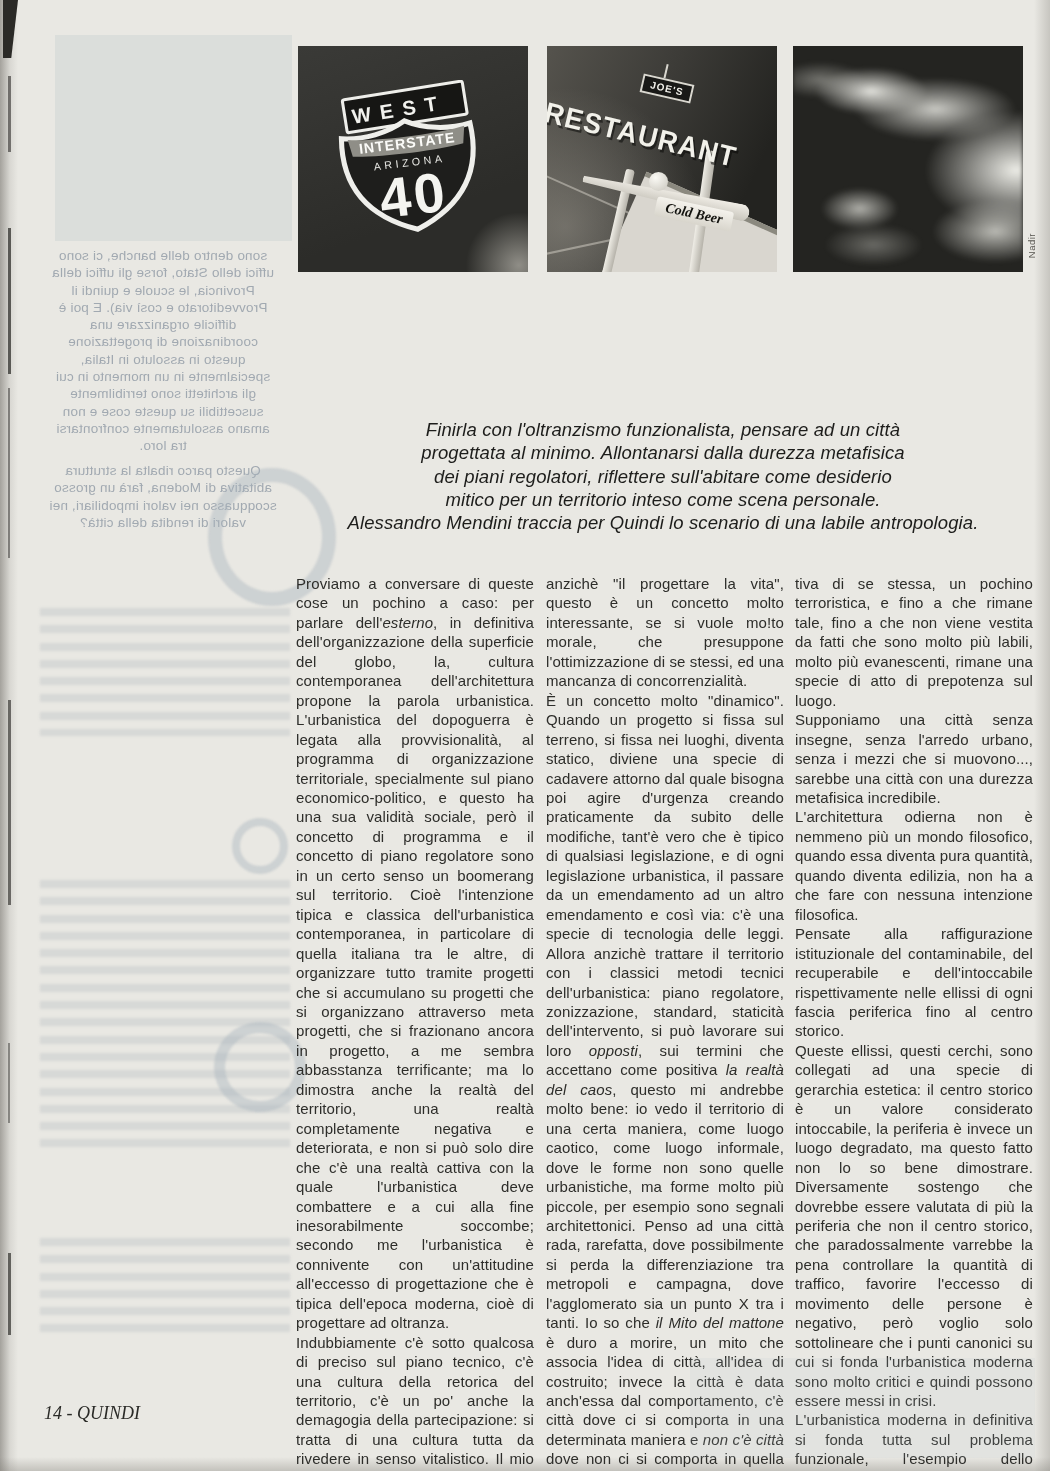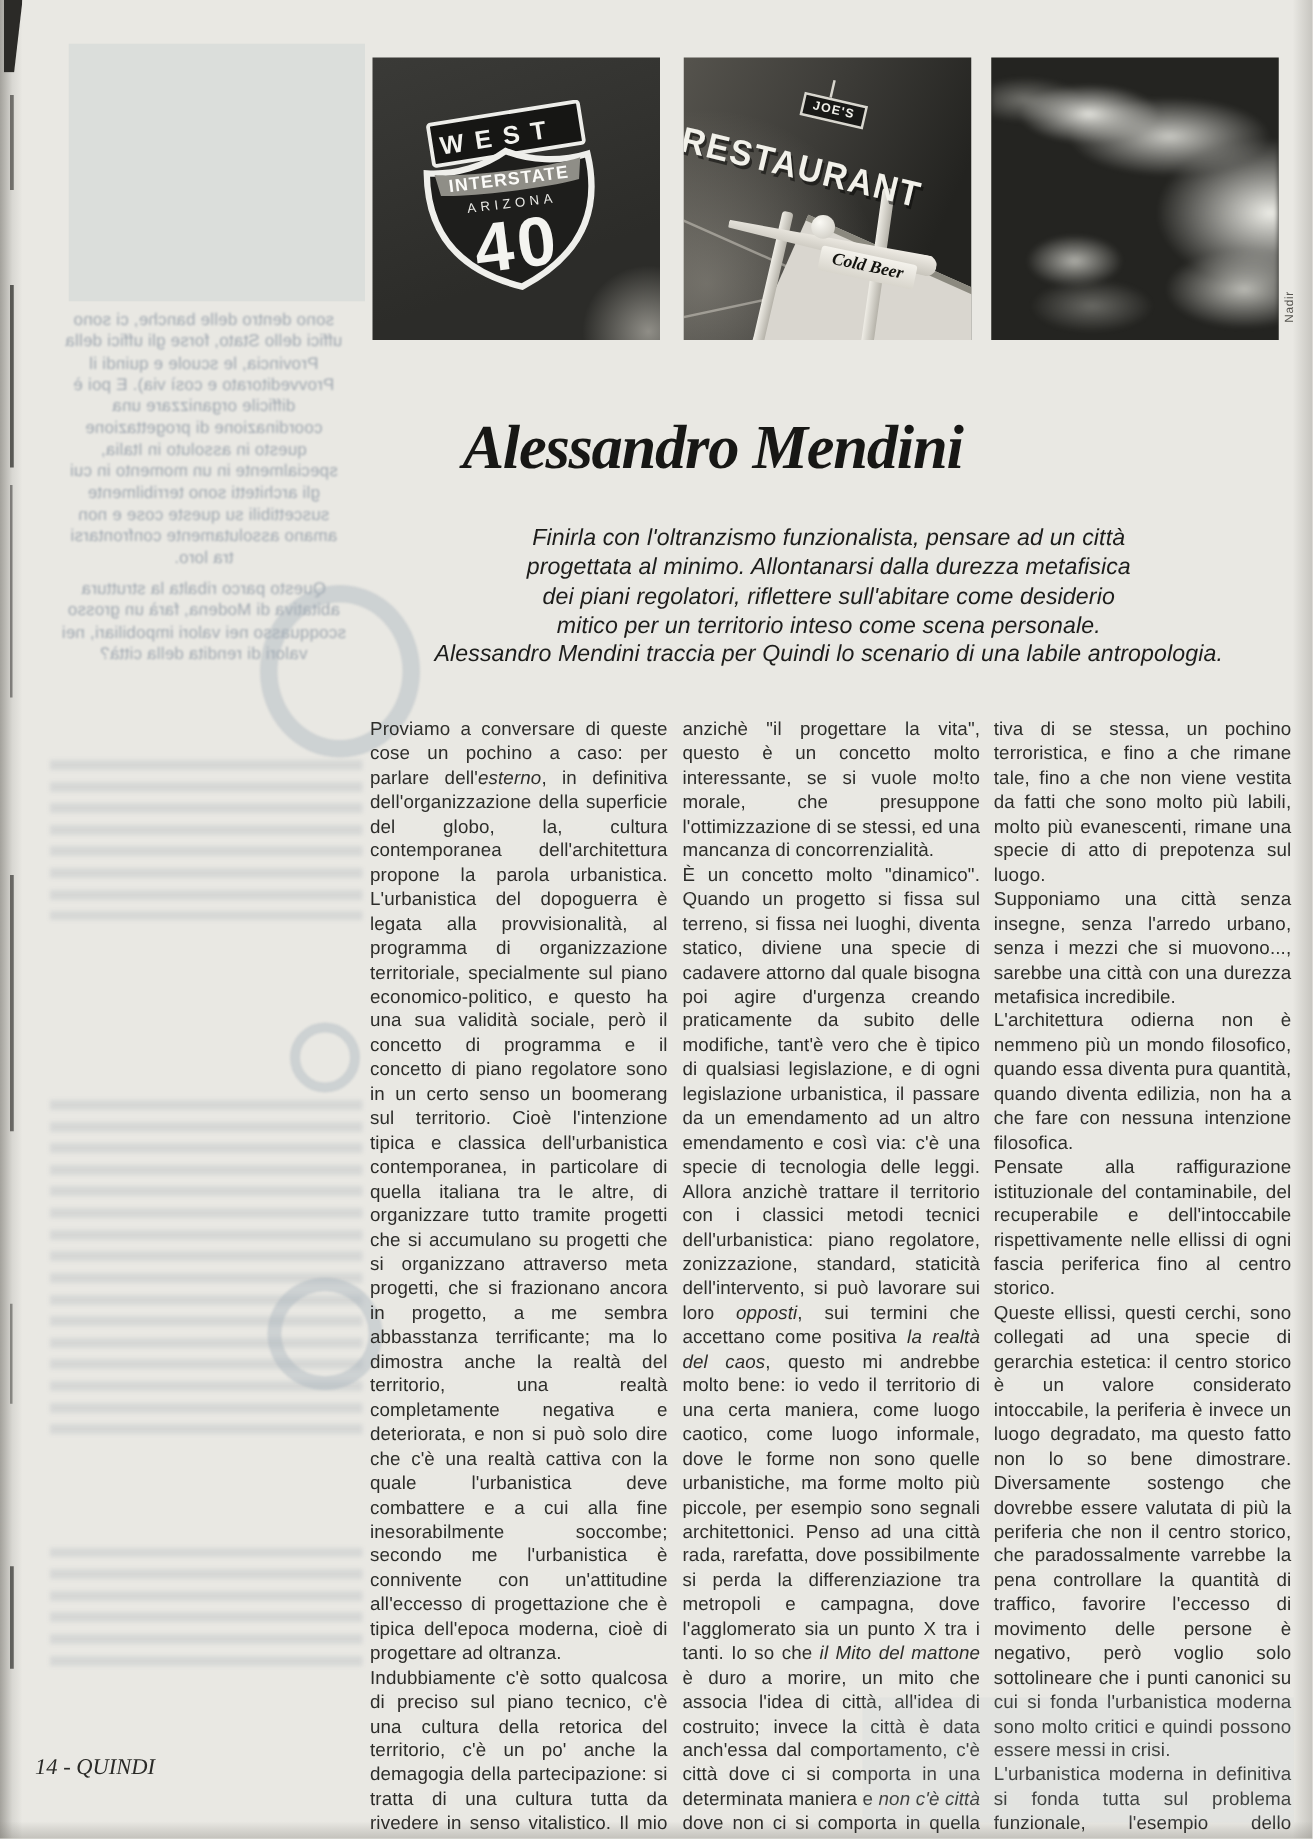--- a/index.html
+++ b/index.html
@@ -96,21 +96,21 @@
   
   .title{position:absolute;left:270px;top:328px;width:600px;text-align:center;
     font-family:"Liberation Serif",serif;font-style:italic;font-weight:bold;
     font-size:50px;letter-spacing:-1px;color:#171715;}
   .standfirst{position:absolute;left:343px;top:418px;width:640px;text-align:center;
     font-style:italic;font-size:18.5px;line-height:23.3px;color:#1d1d1b;
     white-space:pre-line;letter-spacing:.1px;}
   .col{position:absolute;top:574px;width:238px;text-align:justify;
     font-size:15px;line-height:19.45px;color:#2d2d2a;letter-spacing:.1px;white-space:normal;}
   .col1{left:296px;} .col2{left:546px;} .col3{left:795px;}
-  .footer{position:absolute;left:28px;top:1403px;
+  .footer{position:absolute;left:44px;top:1403px;
     font-family:"Liberation Serif",serif;font-style:italic;font-size:18px;color:#2a2a27;}
   .tint-br{position:absolute;left:690px;top:1358px;width:345px;height:100px;background:rgba(185,198,208,.14);}
 </style>
 </head>
 <body>
 
 <div class="page">
 
   <div class="edge-left"></div>
   <div class="edge-right"></div>
@@ -175,21 +175,20 @@
     <div class="bat"></div>
     <div class="baseball"></div>
     <div class="coldbeer">Cold Beer</div>
   </figure>
 
   <figure class="photo photo3" style="margin:0">
     <div class="clouds"></div>
   </figure>
   <div class="credit">Nadir</div>
 
-  <h1 class="title" style="margin:0">Alessandro Mendini</h1>
   <div class="standfirst">Finirla con l'oltranzismo funzionalista, pensare ad un città
 progettata al minimo. Allontanarsi dalla durezza metafisica
 dei piani regolatori, riflettere sull'abitare come desiderio
 mitico per un territorio inteso come scena personale.
 Alessandro Mendini traccia per Quindi lo scenario di una labile antropologia.</div>
 
   <div class="col col1">Proviamo a conversare di queste cose un pochino a caso: per parlare dell'<em>esterno</em>, in definitiva dell'organizzazione della superficie del globo, la, cultura contemporanea dell'architettura propone la parola urbanistica. L'urbanistica del dopoguerra è legata alla provvisionalità, al programma di organizzazione territoriale, specialmente sul piano economico-politico, e questo ha una sua validità sociale, però il concetto di programma e il concetto di piano regolatore sono in un certo senso un boomerang sul territorio. Cioè l'intenzione tipica e classica dell'urbanistica contemporanea, in particolare di quella italiana tra le altre, di organizzare tutto tramite progetti che si accumulano su progetti che si organizzano attraverso meta progetti, che si frazionano ancora in progetto, a me sembra abbasstanza terrificante; ma lo dimostra anche la realtà del territorio, una realtà completamente negativa e deteriorata, e non si può solo dire che c'è una realtà cattiva con la quale l'urbanistica deve combattere e a cui alla fine inesorabilmente soccombe; secondo me l'urbanistica è connivente con un'attitudine all'eccesso di progettazione che è tipica dell'epoca moderna, cioè di progettare ad oltranza.<br>Indubbiamente c'è sotto qualcosa di preciso sul piano tecnico, c'è una cultura della retorica del territorio, c'è un po' anche la demagogia della partecipazione: si tratta di  una cultura tutta da rivedere in senso vitalistico. Il mio parere è opposto: il territorio va sì progettato, ma al minimo possibile, qualsiasi forma di progettazione deve essere minimizzata, meno si progetta meglio è, questo vale a tutti i livelli. La situazione primigenia dell'uomo, che era , era quella di un uomo , di un uomo che si realizzava completamente attraverso il proprio comportamento e non sapeva cosa succedeva domani; la diversità dell'agire veniva attraverso il "vivere"</div>
   <div class="col col2">anzichè "il progettare la vita", questo è un concetto molto interessante, se si vuole mo!to morale, che presuppone l'ottimizzazione di se stessi, ed una mancanza di concorrenzialità.<br>È un concetto molto "dinamico". Quando un progetto si fissa sul terreno, si fissa nei luoghi, diventa statico, diviene una specie di cadavere attorno dal quale bisogna poi agire d'urgenza creando praticamente da subito delle modifiche, tant'è vero che è tipico di qualsiasi legislazione, e di ogni legislazione urbanistica, il passare da un emendamento ad un altro emendamento e così via: c'è una specie di tecnologia delle leggi. Allora anzichè trattare il territorio con i classici metodi tecnici dell'urbanistica: piano regolatore, zonizzazione, standard, staticità dell'intervento, si può lavorare sui loro <em>opposti</em>, sui termini che accettano come positiva <em>la realtà del caos</em>, questo mi andrebbe molto bene: io vedo il territorio di una certa maniera, come luogo caotico, come luogo informale, dove le forme non sono quelle urbanistiche, ma forme molto più piccole, per esempio sono segnali architettonici. Penso ad una città rada, rarefatta, dove possibilmente si perda la differenziazione tra metropoli e campagna, dove l'agglomerato sia un punto X tra i tanti. Io so che <em>il Mito del mattone</em> è duro a morire, un mito che associa l'idea di città, all'idea di costruito; invece la città è data anch'essa dal comportamento, c'è città dove ci si comporta in una determinata maniera e <em>non c'è città</em> dove non ci si comporta in quella data maniera, può esserci non-città nel pieno di una città, può esserci città nel deserto.<br>La mia idea dell'urbanistica coincide più con una specie di antropologia urbanistica, che con l'urbanistica come scienza. Esemplifico: e nei progetti il concavo per me è più interessante del convesso, gli interni sono più interessanti degli esterni, l'architettura nel suo esterno è sempre molto dimostra-</div>
   <div class="col col3">tiva di se stessa, un pochino terroristica, e fino a che rimane tale, fino a che non viene vestita da fatti che sono molto più labili, molto più evanescenti, rimane una specie di atto di prepotenza sul luogo.<br>Supponiamo una città senza insegne, senza l'arredo urbano, senza i mezzi che si muovono..., sarebbe una città con una durezza metafisica incredibile.<br>L'architettura odierna non è nemmeno più un mondo filosofico, quando essa diventa pura quantità, quando diventa edilizia, non ha a che fare con nessuna intenzione filosofica.<br>Pensate alla raffigurazione istituzionale del contaminabile, del recuperabile e dell'intoccabile rispettivamente nelle ellissi di ogni fascia periferica fino al centro storico.<br>Queste ellissi, questi cerchi, sono collegati ad una specie di gerarchia estetica: il centro storico è un valore considerato intoccabile, la periferia è invece un luogo degradato, ma questo fatto non lo so bene dimostrare. Diversamente sostengo che dovrebbe essere valutata di più la periferia che non il centro storico, che paradossalmente varrebbe la pena controllare la quantità di traffico, favorire l'eccesso di movimento delle persone è negativo, però voglio solo sottolineare che i punti canonici su cui si fonda l'urbanistica moderna sono molto critici e quindi possono essere messi in crisi.<br>L'urbanistica moderna in definitiva si fonda tutta sul problema funzionale, l'esempio dello standard abitativo è tipico: nella cellula dell'appartamento un uomo che deve mangiare, dormire, lavarsi, andare a lavorare, e le stanze sono quelle lì, ...; invece le stanze per un uomo vero sono diverse, rispondono a esigenze infinitivamente più sofisticate. Questo non è un discorso che rinuncia alla coscienza che esistano delle funzioni però le mette in sottordine rispetto a delle funzioni mitiche, cioè al possibile ritorno alla religiosità,</div>
 

